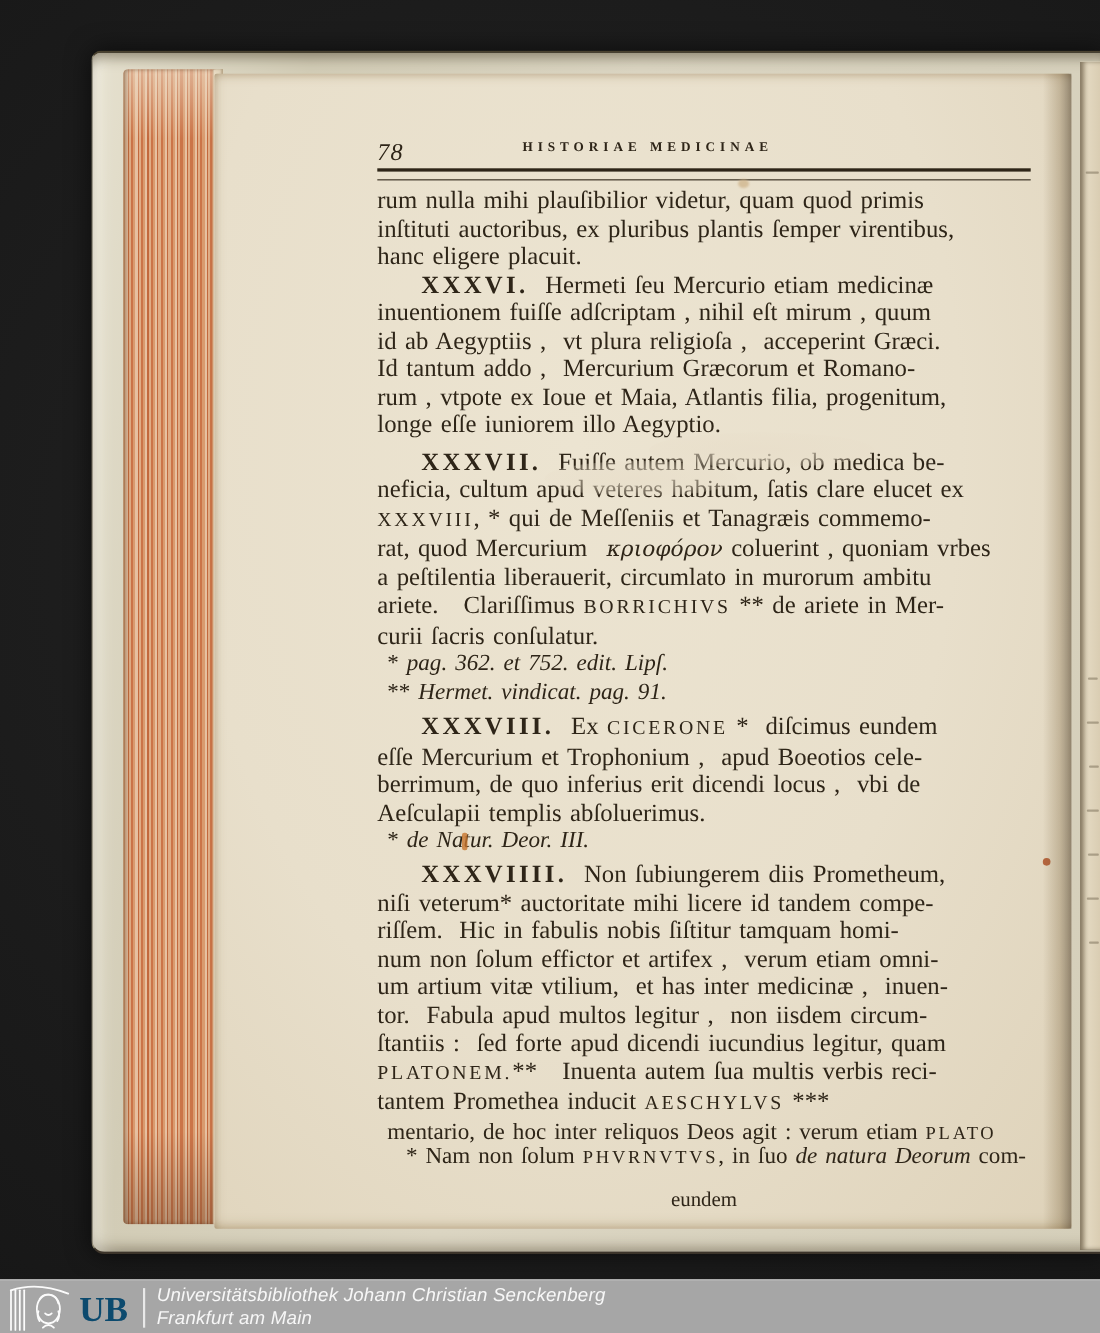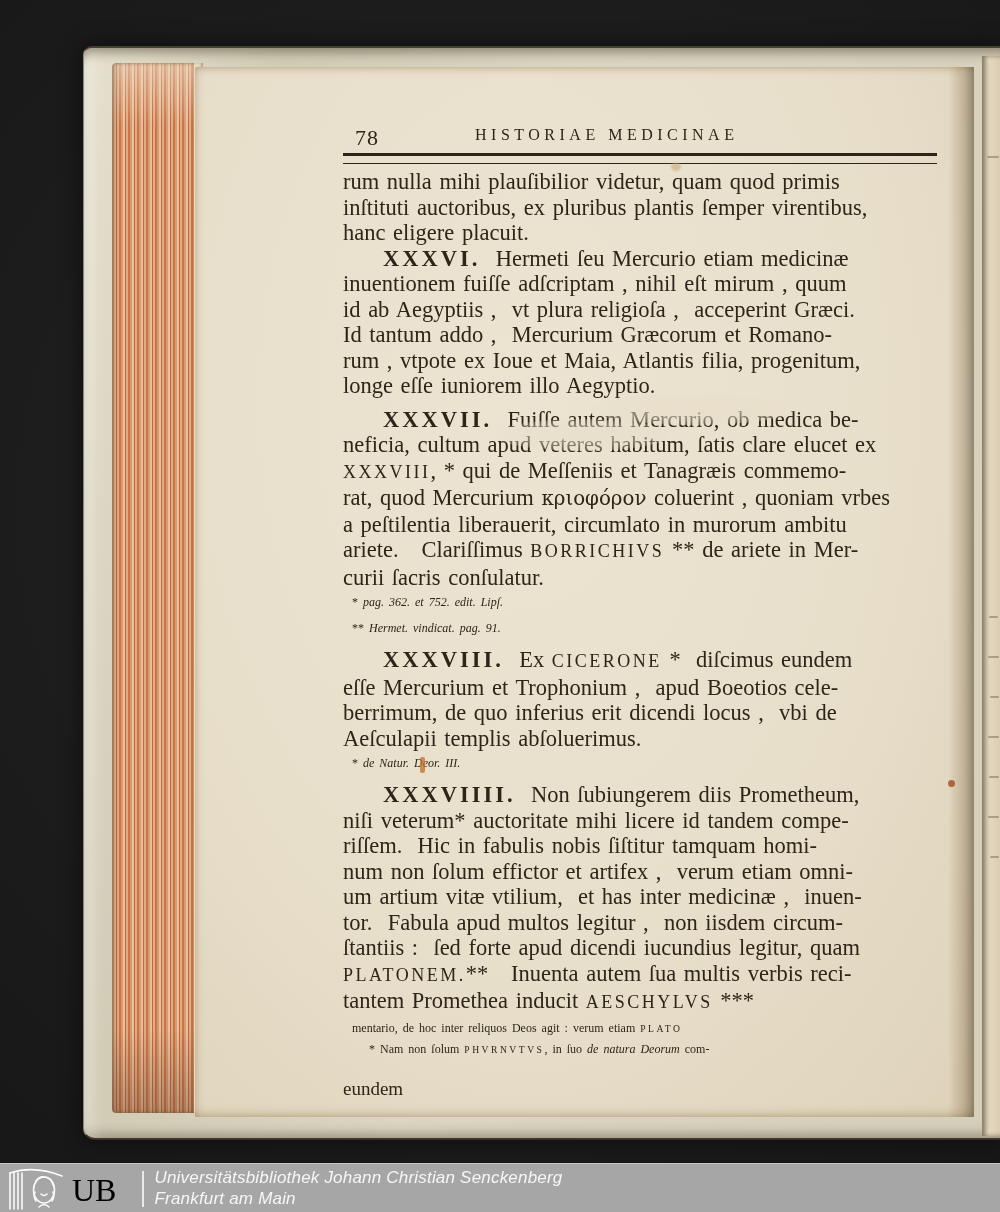--- a/index.html
+++ b/index.html
@@ -50,55 +50,55 @@
     position:absolute;left:982px;top:56px;width:20px;height:1080px;
     background:linear-gradient(90deg,#cfc3a9,#e2d7bf 40%,#d8cbb0);
     box-shadow:inset 3px 0 4px rgba(60,45,25,.5);
   }
   .sliver .mark{position:absolute;background:#6b604a;opacity:.45;border-radius:1px;}
   
   .text-col{
     position:absolute;left:148px;top:58px;width:594px;color:#2e2518;
   }
   .pghead{position:relative;height:26px;font-size:22px;}
-  .pgnum{position:absolute;left:12px;top:0;letter-spacing:1px;}
-  .runtitle{position:absolute;left:132px;top:1px;font-size:16px;font-weight:400;letter-spacing:4.5px;}
+  .pgnum{position:absolute;left:0;top:0;letter-spacing:1px;font-style:italic;}
+  .runtitle{position:absolute;left:132px;top:1px;font-size:12px;font-weight:700;letter-spacing:4.5px;}
   .rule{margin-top:2px;height:7px;border-top:3px solid #2e2518;border-bottom:1px solid #2e2518;}
   .text-block{margin-top:5px;font-size:22.5px;line-height:25.5px;word-spacing:2px;}
   .tline{white-space:pre;}
   .para{margin:0;}
   .para.gap{margin-top:8px;}
   .para.indent .tline:first-child{text-indent:40px;}
-  .para.footnote{font-size:12px;line-height:21px;margin:2px 0 5px 0;}
+  .para.footnote{font-size:21px;line-height:21px;margin:2px 0 5px 0;}
   .para.footnote .tline{padding-left:26px;}
   .para.footnote .tline:first-child{padding-left:9px;}
-  .para.catchword{font-size:19px;line-height:22px;text-align:left;margin-top:18px;}
+  .para.catchword{font-size:19px;line-height:22px;text-align:center;margin-top:18px;}
   .seg-i{font-style:italic;}
   .seg-sc{font-size:.8em;letter-spacing:2.5px;}
   .seg-rn{letter-spacing:3px;font-weight:bold;}
-  .seg-greek{font-family:"DejaVu Serif",serif;font-size:.88em;}
+  .seg-greek{font-family:"DejaVu Serif",serif;font-style:italic;font-size:.88em;margin-left:10px;}
   
   .fade{position:absolute;pointer-events:none;border-radius:50%;}
   .fade.f1{left:395px;top:326px;width:205px;height:32px;
     background:radial-gradient(ellipse,rgba(232,222,202,.8) 0%,rgba(232,222,202,.45) 55%,rgba(232,222,202,0) 100%);}
   .fade.f2{left:300px;top:352px;width:175px;height:32px;
     background:radial-gradient(ellipse,rgba(232,222,202,.75) 0%,rgba(232,222,202,.4) 55%,rgba(232,222,202,0) 100%);}
   .speck{position:absolute;pointer-events:none;}
   .speck.s1{left:225px;top:690px;width:5px;height:16px;background:#c8762f;border-radius:2px;filter:blur(.5px);opacity:.8;}
   .speck.s2{left:753px;top:713px;width:7px;height:7px;background:#ad5026;border-radius:50%;opacity:.85;}
   .speck.s3{left:476px;top:96px;width:10px;height:8px;background:#cdb186;border-radius:50%;filter:blur(1px);opacity:.7;}
   
   .footer{
     position:absolute;left:0;top:1163px;width:1000px;height:49px;
     background:#a6a6a6;border-top:1px solid #c2c2c2;
     display:flex;align-items:center;
     font-family:"Liberation Sans","DejaVu Sans",sans-serif;color:#f7f7f7;
   }
   .logo-graphic{margin-left:8px;flex:0 0 auto;}
-  .ubtxt{font-family:"Liberation Serif","DejaVu Serif",serif;font-weight:400;font-size:32px;line-height:32px;margin:2px 24px 0 2px;color:#000000;}
+  .ubtxt{font-family:"Liberation Serif","DejaVu Serif",serif;font-weight:700;font-size:32px;line-height:32px;margin:2px 12px 0 2px;color:#0c4a6e;}
   .sep{width:2px;height:36px;background:#e9e9e9;margin:0 10px 0 2px;}
   .libinfo{font-size:17px;line-height:20.5px;letter-spacing:.2px;font-style:italic;}
 </style>
 </head>
 <body>
 
 <div class="stage">
 
   <div class="cover"></div>
   <div class="fore-edges"></div>

